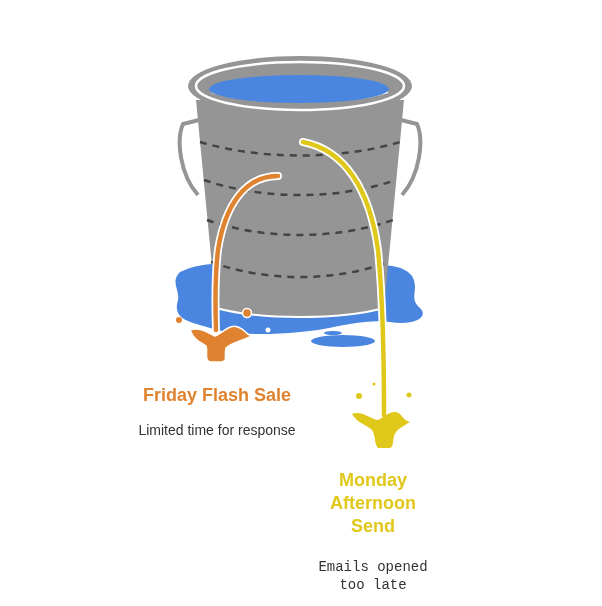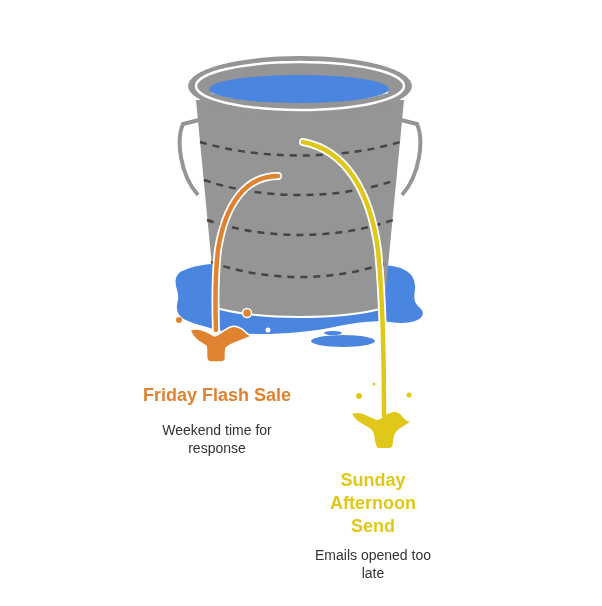--- a/index.html
+++ b/index.html
@@ -3,21 +3,21 @@
 <meta charset="utf-8">
 <style>
   html, body { margin: 0; padding: 0; background: #ffffff; }
   body { width: 602px; height: 606px; position: relative; overflow: hidden; font-family: "Liberation Sans", sans-serif; }
   #art { position: absolute; left: 0; top: 0; }
   .label { position: absolute; text-align: center; }
   .title { font-weight: 700; font-size: 18px; line-height: 23px; }
   .desc { font-size: 14px; line-height: 18px; color: #333333; margin-top: 14px; }
   #label-weekend { left: 137px; top: 384px; width: 160px; }
   #label-friday { left: 308px; top: 469px; width: 130px; }
-  #label-friday .desc { margin-top: 8px; }
+  #label-friday .desc { margin-top: 20px; font-family: Liberation Mono, monospace; }
 </style>
 </head>
 <body>
 
 <svg id="art" width="602" height="606" viewBox="0 0 602 606">
 
   <g>
     <path d="M180 272 C200 262 230 262 250 266 L360 268 C385 262 405 266 412 276 C420 290 408 298 420 308 C430 318 412 326 390 322 C360 318 330 330 300 332 C260 336 230 334 210 328 C190 322 172 320 178 300 C180 290 170 282 180 272 Z" fill="#4a86e0"></path>
     <ellipse cx="343" cy="341" rx="32" ry="6" fill="#4a86e0"></ellipse>
     <ellipse cx="333" cy="333" rx="9" ry="2" fill="#4a86e0"></ellipse>
@@ -55,19 +55,19 @@
     <path d="M303 142 C345 150 370 190 378 250 C383 300 384 360 384 415" fill="none" stroke="#e0c81a" stroke-width="4.5" stroke-linecap="round"></path>
     <path d="M352 414 C362 410 372 420 378 420 C384 418 392 408 400 414 C404 418 404 420 410 422 C400 428 396 430 394 436 C392 444 394 446 390 448 L378 448 C374 444 376 436 372 430 C366 424 358 424 352 414 Z" fill="#e0c81a"></path>
     <circle cx="359" cy="396" r="3" fill="#e0c81a"></circle>
     <circle cx="409" cy="395" r="2.5" fill="#e0c81a"></circle>
     <circle cx="374" cy="384" r="1.5" fill="#e0c81a"></circle>
   </g>
 </svg>
 
 <div class="label" id="label-weekend">
   <div class="title" style="color:#e08330">Friday Flash Sale</div>
-  <div class="desc">Weekend time for response</div>
+  <div class="desc">Limited time for response</div>
 </div>
 
 <div class="label" id="label-friday">
-  <div class="title" style="color:#e0c81a">Sunday Afternoon Send</div>
+  <div class="title" style="color:#e0c81a">Monday Afternoon Send</div>
   <div class="desc">Emails opened too late</div>
 </div>
 
 </body></html>

